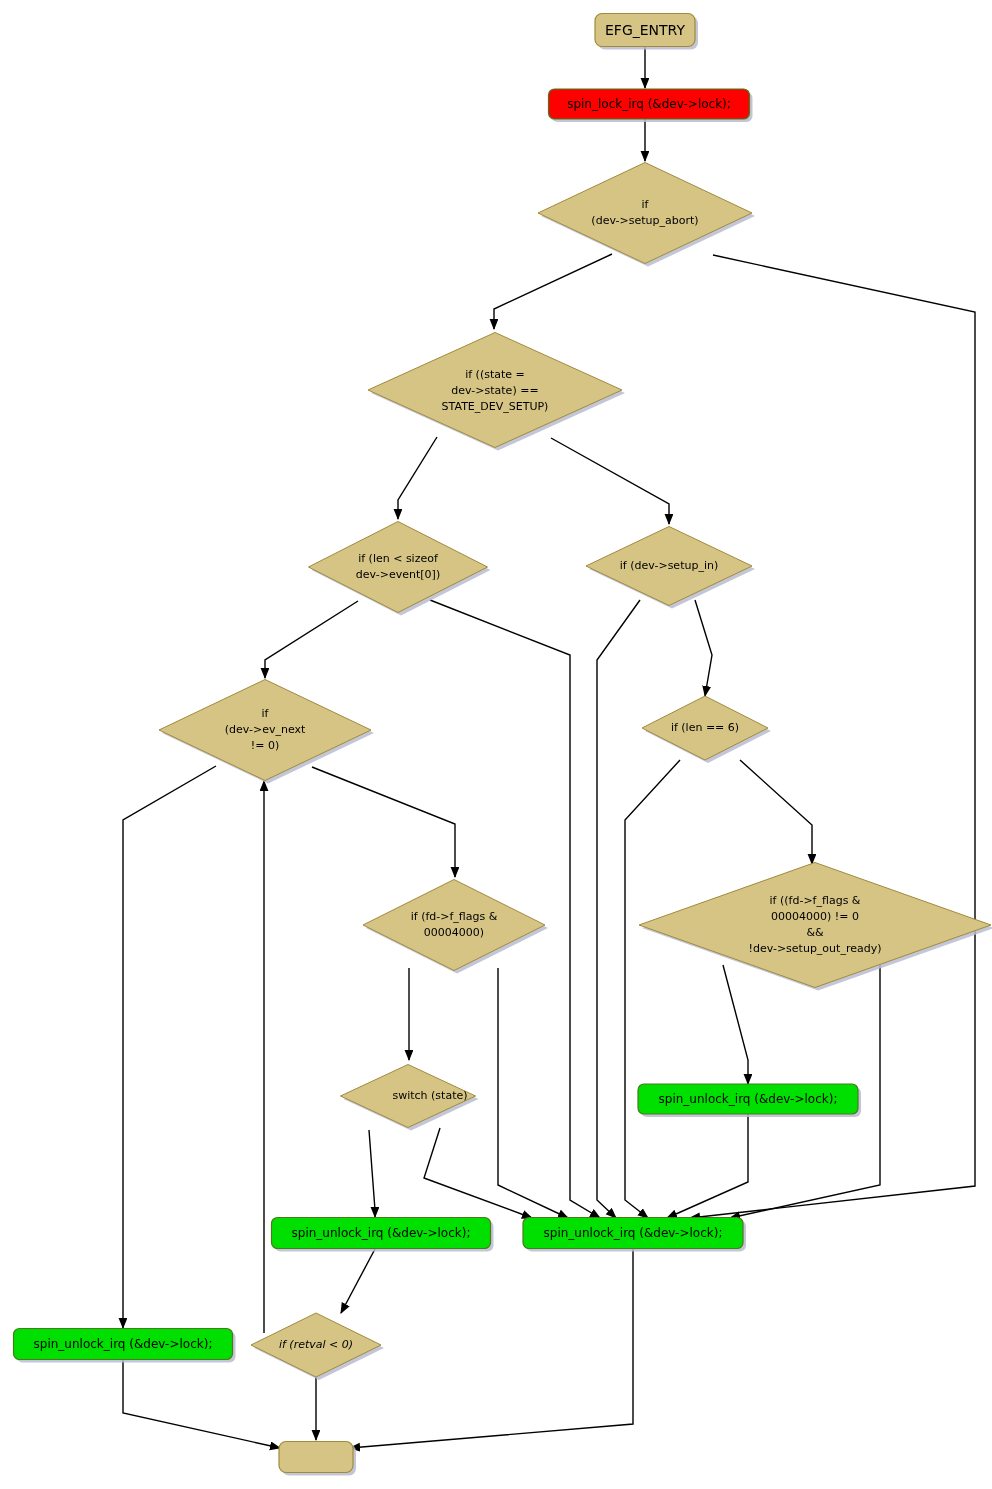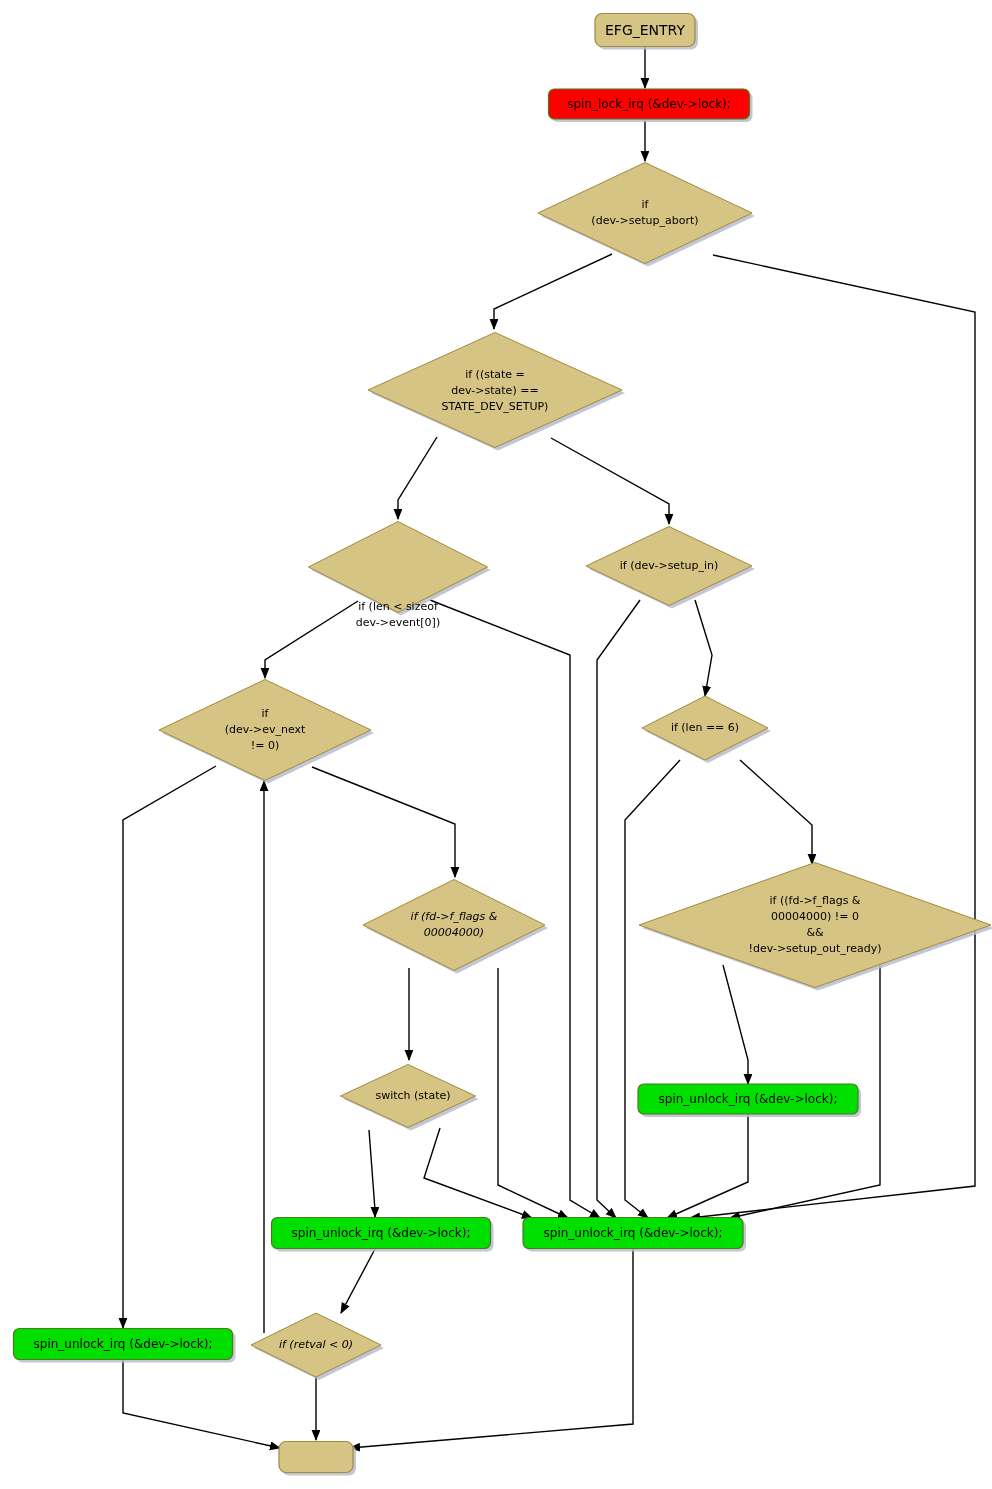--- a/index.html
+++ b/index.html
@@ -124,34 +124,34 @@
       </g>
   </svg>
   <div id="label-layer">
       <div class="node-label term" style="left: 645px; top: 30px;">EFG_ENTRY</div>
       <div class="node-label proc" style="left: 649px; top: 104px;">spin_lock_irq (&amp;dev-&gt;lock);</div>
       <div class="node-label " style="left: 645px; top: 213px;">if
 (dev-&gt;setup_abort)</div>
       <div class="node-label " style="left: 495px; top: 391px;">if ((state =
 dev-&gt;state) ==
 STATE_DEV_SETUP)</div>
-      <div class="node-label " style="left: 398px; top: 567px; margin-top: 48px;">if (len &lt; sizeof
+      <div class="node-label " style="left: 398px; top: 567px;">if (len &lt; sizeof
 dev-&gt;event[0])</div>
       <div class="node-label " style="left: 669px; top: 566px;">if (dev-&gt;setup_in)</div>
       <div class="node-label " style="left: 265px; top: 730px;">if
 (dev-&gt;ev_next
 != 0)</div>
       <div class="node-label " style="left: 705px; top: 728px;">if (len == 6)</div>
-      <div class="node-label " style="left: 454px; top: 925px; font-style: italic;">if (fd-&gt;f_flags &amp;
+      <div class="node-label " style="left: 454px; top: 925px;">if (fd-&gt;f_flags &amp;
 00004000)</div>
       <div class="node-label " style="left: 815px; top: 925px;">if ((fd-&gt;f_flags &amp;
 00004000) != 0
 &amp;&amp;
 !dev-&gt;setup_out_ready)</div>
-      <div class="node-label " style="left: 413px; top: 1096px;">switch (state)</div>
+      <div class="node-label " style="left: 430px; top: 1096px;">switch (state)</div>
       <div class="node-label proc" style="left: 748px; top: 1099px;">spin_unlock_irq (&amp;dev-&gt;lock);</div>
       <div class="node-label proc" style="left: 381px; top: 1233px;">spin_unlock_irq (&amp;dev-&gt;lock);</div>
       <div class="node-label proc" style="left: 633px; top: 1233px;">spin_unlock_irq (&amp;dev-&gt;lock);</div>
       <div class="node-label proc" style="left: 123px; top: 1344px;">spin_unlock_irq (&amp;dev-&gt;lock);</div>
       <div class="node-label " style="left: 316px; top: 1345px; font-style: italic;">if (retval &lt; 0)</div>
       <div class="node-label term" style="left: 316px; top: 1511px;">EFG_EXIT</div>
     </div>
 </div>
 
 </body></html>

